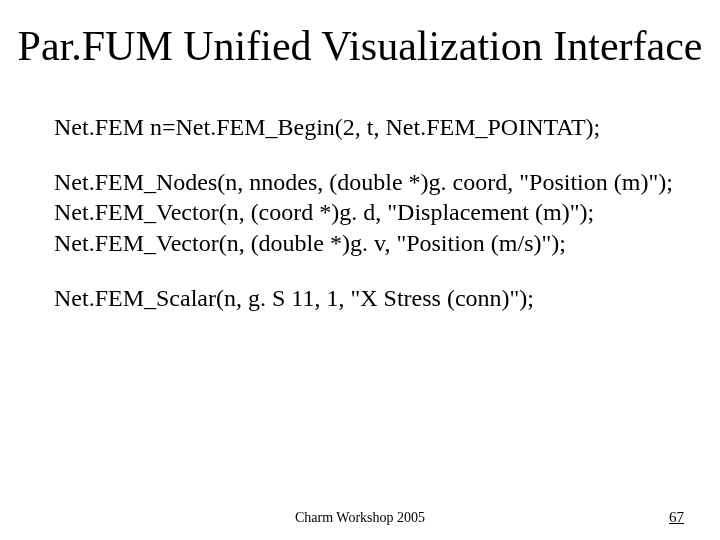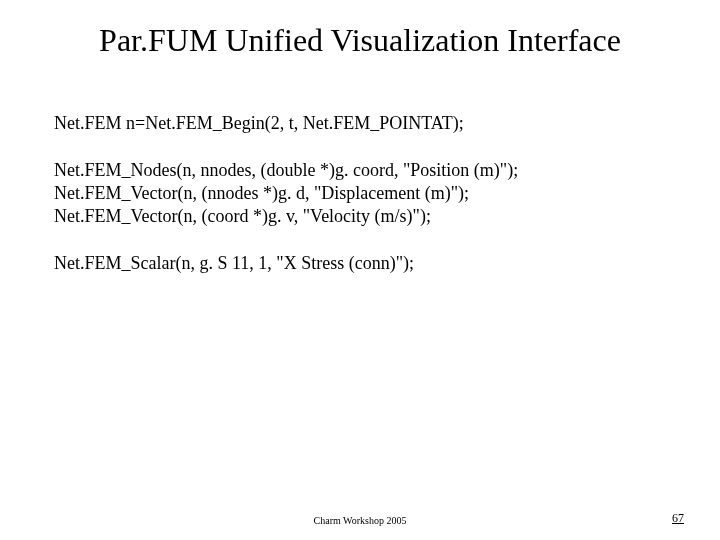--- a/index.html
+++ b/index.html
@@ -17,67 +17,67 @@
     width: 720px;
     height: 540px;
     box-sizing: border-box;
   }
   .title {
     position: absolute;
     top: 22px;
     left: 0;
     width: 720px;
     text-align: center;
-    font-size: 32px;
+    font-size: 42px;
     font-weight: normal;
   }
   .body {
     position: absolute;
     top: 112px;
     left: 54px;
     right: 43px;
-    font-size: 18px;
+    font-size: 24px;
     line-height: 1.28;
   }
   .block {
     margin-bottom: 24px;
   }
   .footer-center {
     position: absolute;
     bottom: 14px;
     left: 0;
     width: 720px;
     text-align: center;
-    font-size: 10px;
+    font-size: 14px;
   }
   .footer-right {
     position: absolute;
     bottom: 14px;
     right: 36px;
-    font-size: 12px;
+    font-size: 15px;
     text-decoration: underline;
   }
 </style>
 </head>
 <body>
 
 <div class="slide">
 
   <div class="title">Par.FUM Unified Visualization Interface</div>
 
   <div class="body">
 
     <div class="block">
       <div>Net.FEM n=Net.FEM_Begin(2, t, Net.FEM_POINTAT);</div>
     </div>
 
     <div class="block">
       <div>Net.FEM_Nodes(n, nnodes, (double *)g. coord, "Position (m)");</div>
-      <div>Net.FEM_Vector(n, (nnodes *)g. d, "Displacement (m)");</div>
-      <div>Net.FEM_Vector(n, (coord *)g. v, "Velocity (m/s)");</div>
+      <div>Net.FEM_Vector(n, (coord *)g. d, "Displacement (m)");</div>
+      <div>Net.FEM_Vector(n, (double *)g. v, "Position (m/s)");</div>
     </div>
 
     <div class="block">
       <div>Net.FEM_Scalar(n, g. S 11, 1, "X Stress (conn)");</div>
     </div>
 
 
   </div>
 
   <div class="footer-center">Charm Workshop 2005</div>

